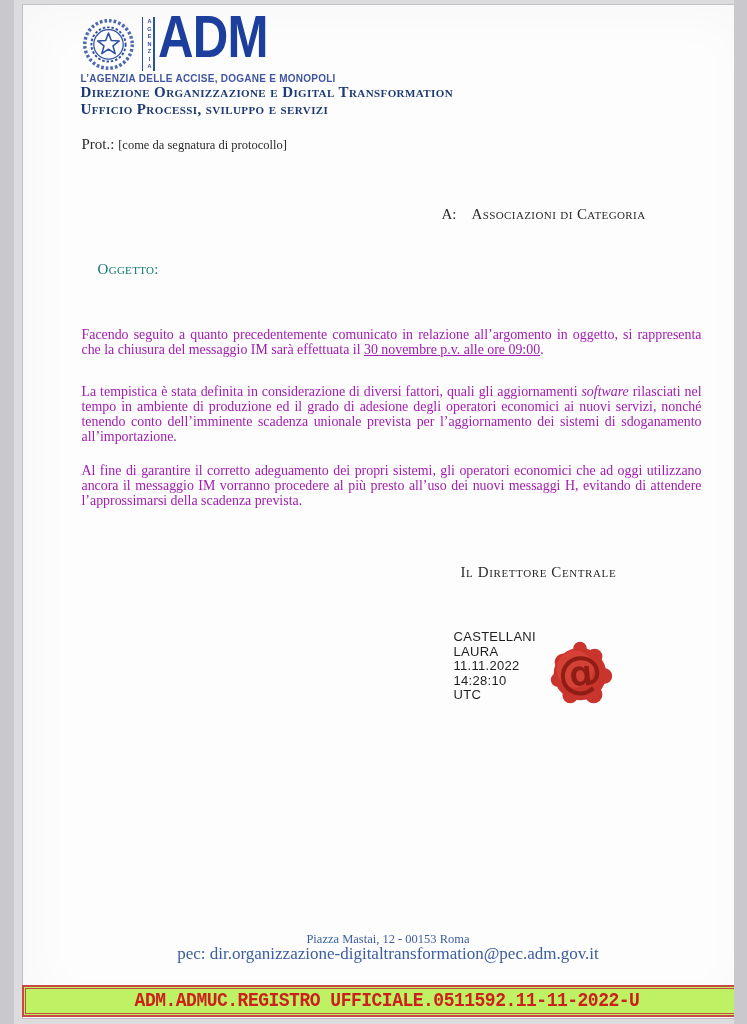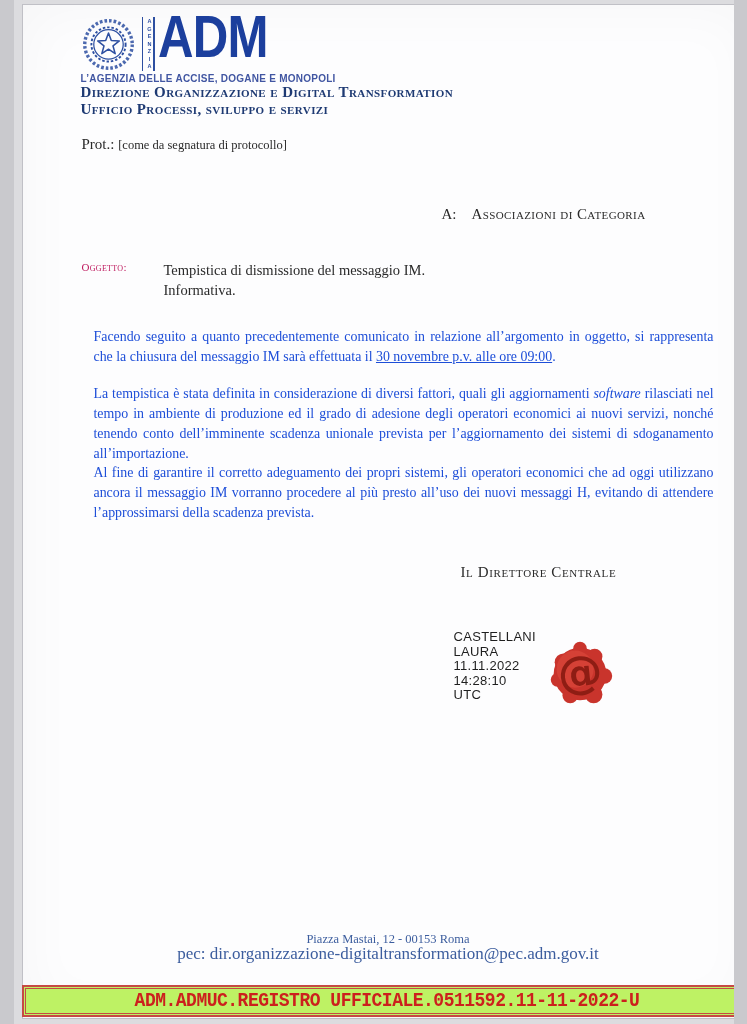--- a/index.html
+++ b/index.html
@@ -50,32 +50,32 @@
   .prot-left  { position:absolute; left:68px;  top:136px; font-size:15px; color:#2a2a2a; }
   .prot-right { position:absolute; left:424px; top:136px; font-size:15px; color:#2a2a2a; }
   .bracket { font-size:12.5px; }
 
   
   .recipient { position:absolute; left:428px; top:206px; font-size:15px; color:#2a2a2a; }
   .recipient .name { font-variant:small-caps; margin-left:15px; letter-spacing:0.4px; }
 
   
   .subject-label {
-    position:absolute; left:68px; top:261px;
-    font-variant:small-caps; font-size:11px; color:#be185d; letter-spacing:0.3px;
+    position:absolute; left:84px; top:261px;
+    font-variant:small-caps; font-size:15px; color:#0f766e; letter-spacing:0.3px;
   }
   .subject-text {
     position:absolute; left:150px; top:261px; width:420px;
     font-size:14.5px; line-height:19.5px; color:#2a2a2a;
   }
 
   
   .body-p {
-    position:absolute; left:80px; width:620px;
-    text-align:justify; font-size:13.9px; line-height:20px; color:#1d4ed8;
+    position:absolute; left:68px; width:620px;
+    text-align:justify; font-size:13.9px; line-height:15px; color:#a21caf;
   }
   .p1 { top:327px; }
   .p2 { top:384px; }
   .p3 { top:463px; }
   .u  { text-decoration:underline; }
 
   
   .director-title {
     position:absolute; left:447px; top:564px;
     font-variant:small-caps; font-size:15px; letter-spacing:0.6px; color:#2b2b2b;
@@ -132,24 +132,20 @@
   <div class="prot-left">
     <span>Prot.:</span>
     <span class="bracket">[come da segnatura di protocollo]</span>
   </div>
 
   <div class="recipient">
     <span>A:</span><span class="name">Associazioni di Categoria</span>
   </div>
 
   <div class="subject-label">Oggetto:</div>
-  <div class="subject-text">
-    <div>Tempistica di dismissione del messaggio IM.</div>
-    <div>Informativa.</div>
-  </div>
 
   <p class="body-p p1"><span>Facendo seguito a quanto precedentemente comunicato in relazione all’argomento in oggetto, si rappresenta che la chiusura del messaggio IM sarà effettuata il </span><span class="u">30 novembre p.v. alle ore 09:00</span><span>.</span></p>
 
   <p class="body-p p2"><span>La tempistica è stata definita in considerazione di diversi fattori, quali gli aggiornamenti </span><em>software</em><span> rilasciati nel tempo in ambiente di produzione ed il grado di adesione degli operatori economici ai nuovi servizi, nonché tenendo conto dell’imminente scadenza unionale prevista per l’aggiornamento dei sistemi di sdoganamento all’importazione.</span></p>
 
   <p class="body-p p3">Al fine di garantire il corretto adeguamento dei propri sistemi, gli operatori economici che ad oggi utilizzano ancora il messaggio IM vorranno procedere al più presto all’uso dei nuovi messaggi H, evitando di attendere l’approssimarsi della scadenza prevista.</p>
 
   <div class="director-title">Il Direttore Centrale</div>
 
   <div class="stamp-block">

